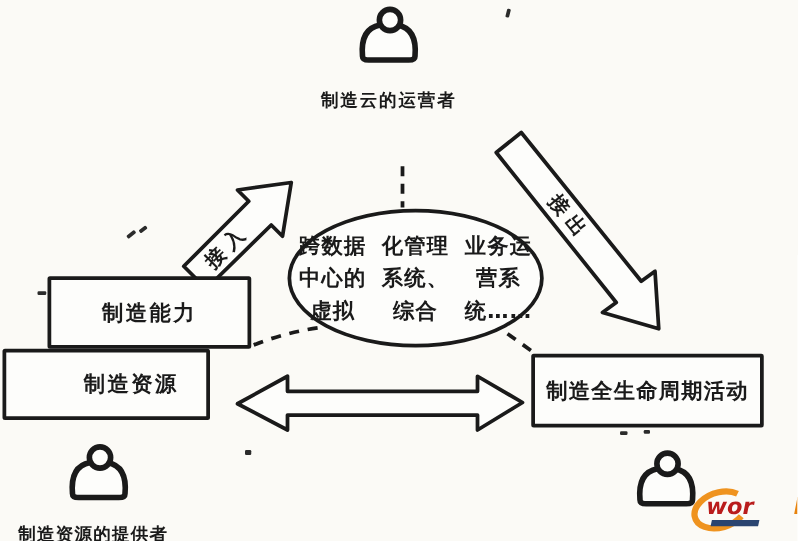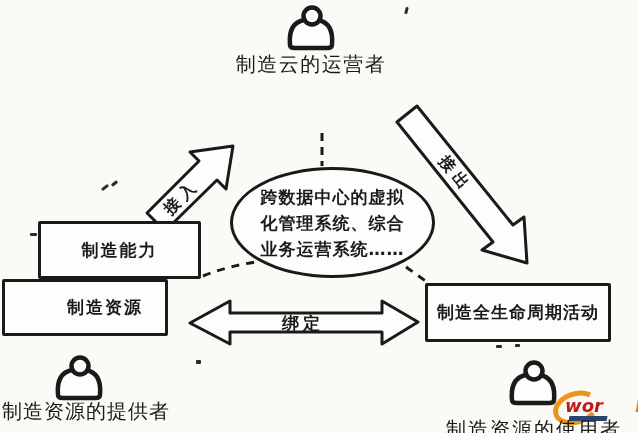--- a/index.html
+++ b/index.html
@@ -12,27 +12,27 @@
   #diagram-svg{position:absolute;left:0;top:0;}
   .box{
     position:absolute;box-sizing:border-box;
     border:3px solid #1a1a1a;background:#fdfdfb;border-radius:2px;
     display:flex;align-items:center;justify-content:center;
     font-weight:700;font-size:17px;letter-spacing:2px;
   }
   .oval{
     position:absolute;box-sizing:border-box;
     border:3px solid #1a1a1a;background:#fdfdfb;border-radius:50%;
-    display:flex;flex-direction:column;align-items:center;justify-content:center;
+    display:flex;flex-direction:row;align-items:center;justify-content:center;
     font-weight:700;font-size:17px;line-height:26px;letter-spacing:1px;
     text-align:center;
   }
   .lbl{
-    position:absolute;font-weight:400;font-size:20px;letter-spacing:1px;
-    text-align:center;white-space:nowrap;
+    position:absolute;font-weight:700;font-size:14px;letter-spacing:1px;
+    text-align:center;white-space:nowrap;margin-top:21px;
   }
   .arrow-lbl{
     position:absolute;font-weight:700;font-size:16px;letter-spacing:5px;
     white-space:nowrap;text-align:center;width:80px;
   }
   .wm-text{
     position:absolute;left:565px;top:395px;
     font-style:italic;font-weight:700;font-size:18px;letter-spacing:0px;
     white-space:nowrap;
   }
@@ -98,21 +98,20 @@
     <span>化管理系统、综合</span>
     <span>业务运营系统……</span>
   </div>
 
   <div class="lbl" style="left:231px;top:51px;width:160px;letter-spacing:1.5px;">制造云的运营者</div>
   <div class="lbl" style="left:2px;top:398px;width:145px;">制造资源的提供者</div>
   <div class="lbl" style="left:446px;top:416px;width:164px;letter-spacing:2px;">制造资源的使用者</div>
 
   <div class="arrow-lbl" style="left:142px;top:187px;transform:rotate(-45deg);">接入</div>
   <div class="arrow-lbl" style="left:415px;top:164px;transform:rotate(51deg);">接出</div>
-  <div class="arrow-lbl" style="left:263px;top:312px;letter-spacing:4px;font-size:17px;">绑定</div>
 
   <div class="speck" style="left:101px;top:186px;width:8px;height:3px;transform:rotate(-38deg);"></div>
   <div class="speck" style="left:111px;top:182px;width:7px;height:3px;transform:rotate(-38deg);"></div>
   <div class="speck" style="left:405px;top:7px;width:3px;height:7px;transform:rotate(14deg);"></div>
   <div class="speck" style="left:196px;top:360px;width:5px;height:4px;"></div>
   <div class="speck" style="left:496px;top:345px;width:6px;height:3px;"></div>
   <div class="speck" style="left:515px;top:344px;width:5px;height:3px;"></div>
   <div class="speck" style="left:30px;top:233px;width:7px;height:3px;"></div>
 
 </div>

